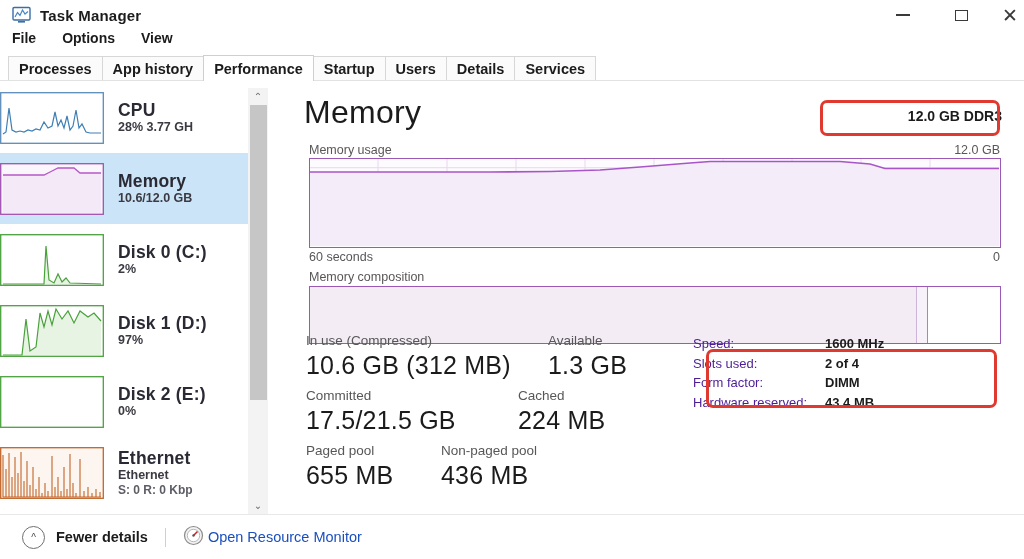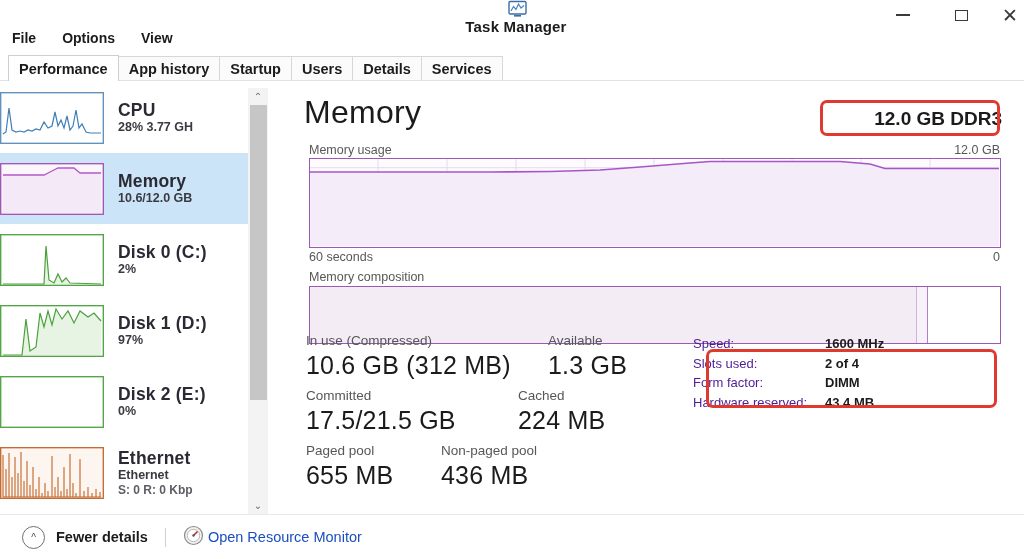--- a/index.html
+++ b/index.html
@@ -7,21 +7,21 @@
     width: 1024px; height: 559px;
     background: #ffffff;
     font-family: "Liberation Sans", sans-serif;
     overflow: hidden;
   }
   #app { position: relative; width: 1024px; height: 559px; background:#fff; }
 
   
   .titlebar {
     position:absolute; left:0; top:0; width:1024px; height:30px;
-    background:#ffffff; display:flex; align-items:center;flex-direction:column;
+    background:#ffffff; display:flex; align-items:center;
   }
   .tb-icon { margin-left:10px; width:22px; height:18px; position:relative; }
   .tb-title { margin-left:8px; font-size:15px; font-weight:bold; color:#1b1b1b;
               letter-spacing:.2px; }
   .wctrls { position:absolute; right:0; top:0; height:30px; display:flex; }
   .wbtn { width:58px; height:30px; display:flex; align-items:center;
           justify-content:center; color:#333; }
   .wbtn .minline { width:14px; height:1.6px; background:#3a3a3a; }
   .wbtn .maxbox { width:13px; height:11px; border:1.6px solid #3a3a3a; }
   .wbtn.close { width:40px; margin-right:-6px; }
@@ -65,21 +65,21 @@
              background:#f3f3f3; }
   .vs-arrow { width:20px; height:17px; display:flex; align-items:center;
               justify-content:center; color:#6b6b6b; font-size:10px; }
   .vs-thumb { position:absolute; left:2px; top:17px; width:17px; height:295px;
               background:#c6c6c6; }
 
   
   .main { position:absolute; left:276px; top:84px; width:748px; height:430px; }
   .m-title { position:absolute; left:28px; top:10px; font-size:32px; color:#1b1b1b;
              letter-spacing:.3px; }
-  .m-badge { position:absolute; right:22px; top:24px; font-size:19px;
+  .m-badge { position:absolute; right:22px; top:24px; font-size:14px;
              color:#1b1b1b; font-weight:bold; }
   .redbox { position:absolute; border:3px solid #e03a30; border-radius:7px; }
 
   .cap { position:absolute; font-size:12.5px; color:#575757; }
   .graph-wrap { position:absolute; left:33px; top:58px; width:692px; height:90px;
                 border:1.4px solid #9b59b6; background:#fdfbfe; }
   .graph-wrap svg { display:block; }
   .comp-wrap { position:absolute; left:33px; top:172px; width:692px; height:60px;
                border:1.6px solid #9b59b6; background:#ffffff; display:flex; }
   .comp-inuse { height:100%; background:#f3ecf5; border-right:1.2px solid #cdb4d8; }
@@ -140,22 +140,23 @@
     </div>
   </div>
 
   <div class="menubar">
     <span class="menuitem">File</span>
     <span class="menuitem">Options</span>
     <span class="menuitem">View</span>
   </div>
 
   <div class="tabstrip">
+    <div class="tab">Processes</div>
+    <div class="tab">App history</div>
     <div class="tab active">Performance</div>
-    <div class="tab">App history</div>
     <div class="tab">Startup</div>
     <div class="tab">Users</div>
     <div class="tab">Details</div>
     <div class="tab">Services</div>
   </div>
   <div class="tabline"></div>
 
   <div class="sidebar">
 
     <div class="side-item">

